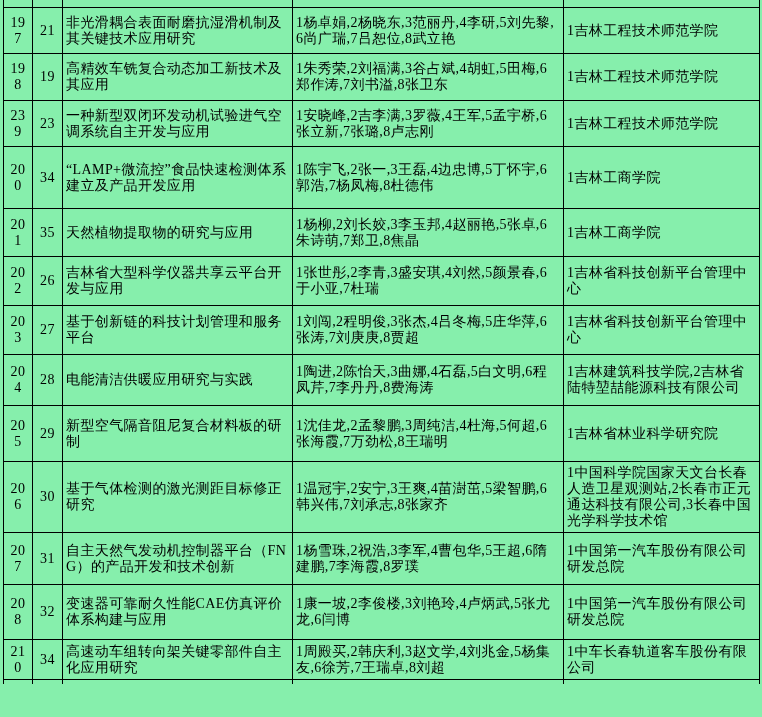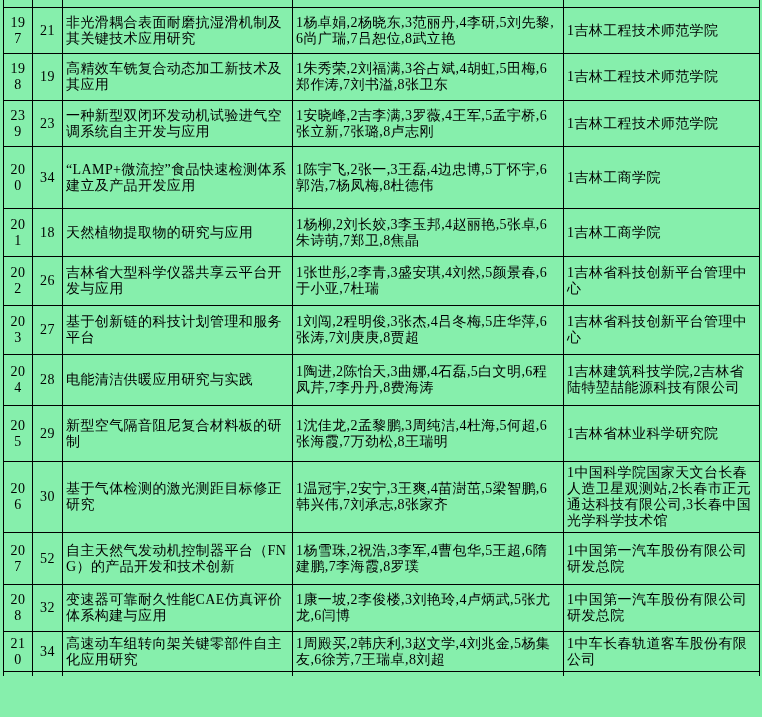--- a/index.html
+++ b/index.html
@@ -88,21 +88,21 @@
     <tr style="height:62px">
       <td class="c-no">200</td>
       <td class="c-seq">34</td>
       <td class="c-title">“LAMP+微流控”食品快速检测体系建立及产品开发应用</td>
       <td class="c-people">1陈宇飞,2张一,3王磊,4边忠博,5丁怀宇,6郭浩,7杨凤梅,8杜德伟</td>
       <td class="c-org">1吉林工商学院</td>
     </tr>
 
     <tr style="height:48px">
       <td class="c-no">201</td>
-      <td class="c-seq">18</td>
+      <td class="c-seq">35</td>
       <td class="c-title">天然植物提取物的研究与应用</td>
       <td class="c-people">1杨柳,2刘长姣,3李玉邦,4赵丽艳,5张卓,6朱诗萌,7郑卫,8焦晶</td>
       <td class="c-org">1吉林工商学院</td>
     </tr>
 
     <tr style="height:49px">
       <td class="c-no">202</td>
       <td class="c-seq">26</td>
       <td class="c-title">吉林省大型科学仪器共享云平台开发与应用</td>
       <td class="c-people">1张世彤,2李青,3盛安琪,4刘然,5颜景春,6于小亚,7杜瑞</td>
@@ -136,27 +136,27 @@
     <tr style="height:71px">
       <td class="c-no">206</td>
       <td class="c-seq">30</td>
       <td class="c-title">基于气体检测的激光测距目标修正研究</td>
       <td class="c-people">1温冠宇,2安宁,3王爽,4苗澍茁,5梁智鹏,6韩兴伟,7刘承志,8张家齐</td>
       <td class="c-org">1中国科学院国家天文台长春人造卫星观测站,2长春市正元通达科技有限公司,3长春中国光学科学技术馆</td>
     </tr>
 
     <tr style="height:52px">
       <td class="c-no">207</td>
-      <td class="c-seq">52</td>
+      <td class="c-seq">31</td>
       <td class="c-title">自主天然气发动机控制器平台（FNG）的产品开发和技术创新</td>
       <td class="c-people">1杨雪珠,2祝浩,3李军,4曹包华,5王超,6隋建鹏,7李海霞,8罗璞</td>
       <td class="c-org">1中国第一汽车股份有限公司研发总院</td>
     </tr>
 
-    <tr style="height:47px">
+    <tr style="height:55px">
       <td class="c-no">208</td>
       <td class="c-seq">32</td>
       <td class="c-title">变速器可靠耐久性能CAE仿真评价体系构建与应用</td>
       <td class="c-people">1康一坡,2李俊楼,3刘艳玲,4卢炳武,5张尤龙,6闫博</td>
       <td class="c-org">1中国第一汽车股份有限公司研发总院</td>
     </tr>
 
 
     <tr style="height:40px">
       <td class="c-no">210</td>

